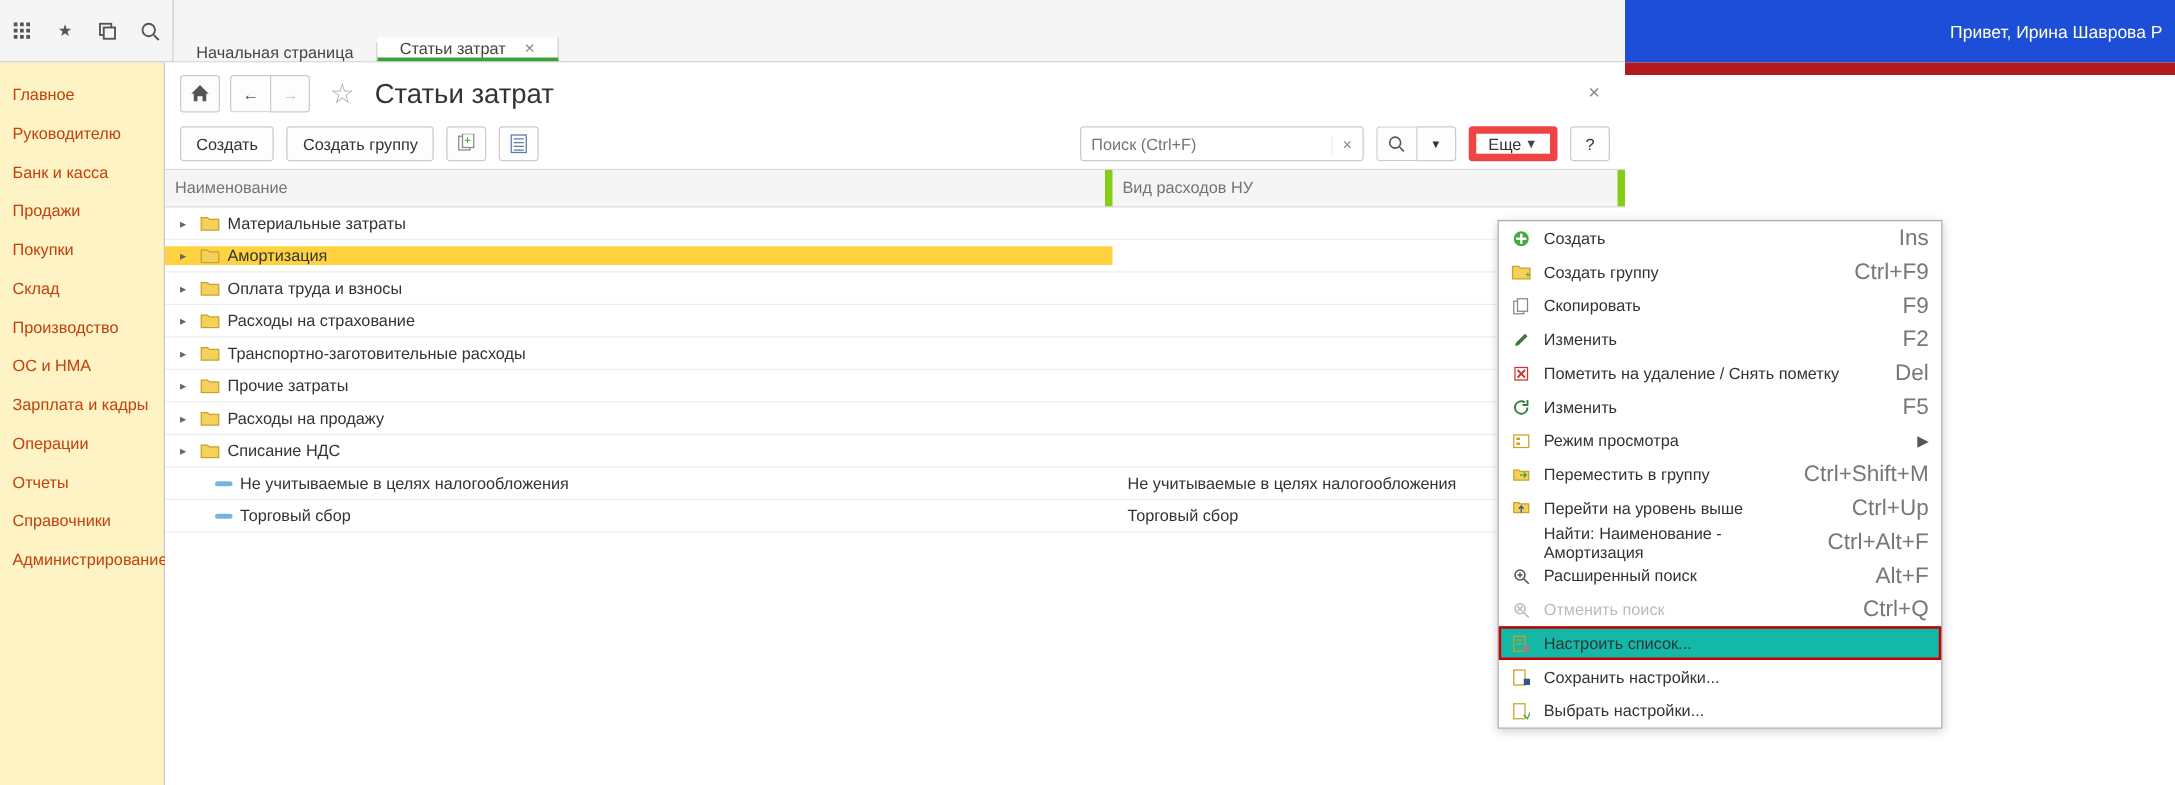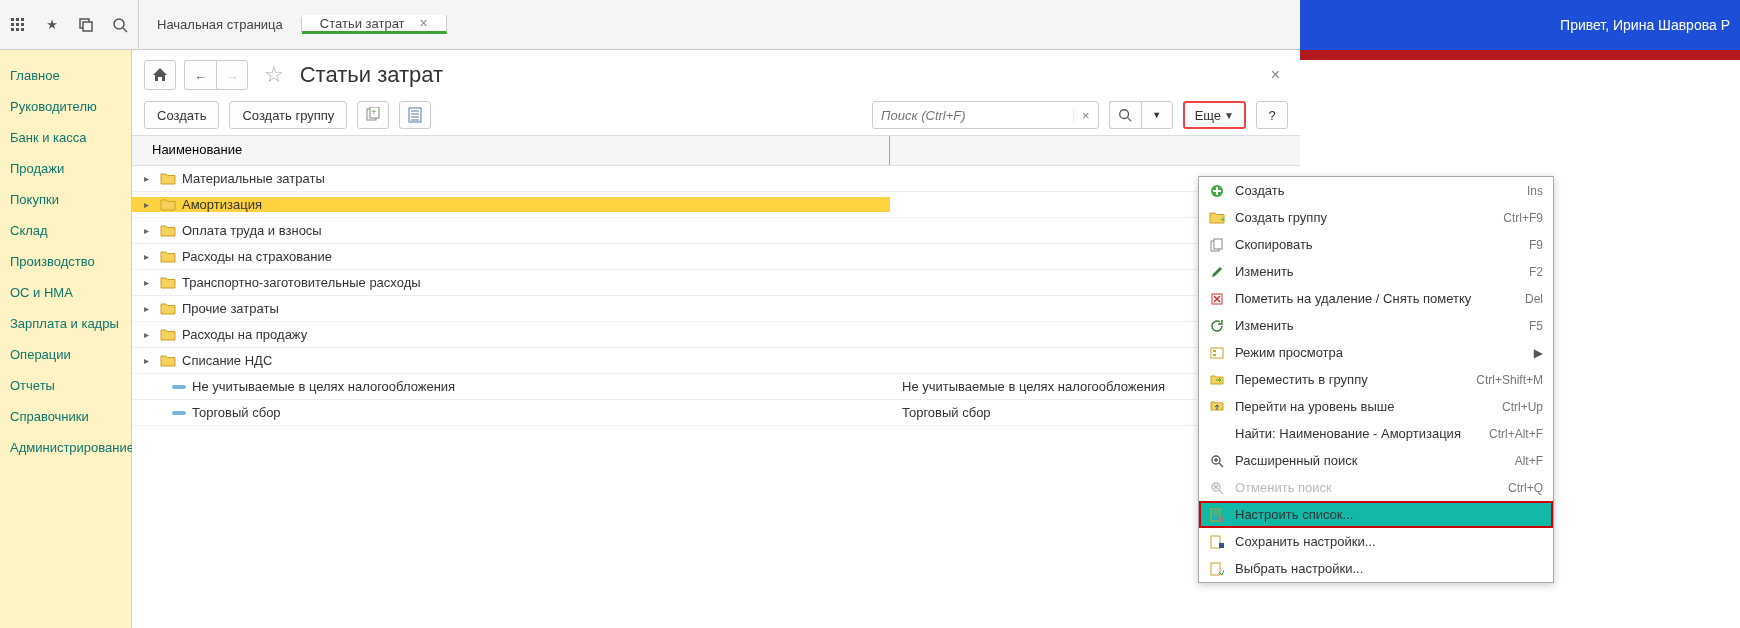--- a/index.html
+++ b/index.html
@@ -8,31 +8,31 @@
 
 
 .top-red { position: absolute; right: 0; top: 0; width: 440px; height: 50px; }
 .top-red .black-bar { background: #1d4ed8; color: #fff; height: 50px; display: flex; align-items: center; justify-content: flex-end; padding: 0 10px; font-size: 14px; }
 .top-red .red-bar { background: #b21a1f; height: 10px; }
 
 
 .top-toolbar { display: flex; align-items: stretch; height: 50px; border-bottom: 1px solid #ccc; background: #f5f5f5; width: 1300px; }
 .top-toolbar .icon-group { display: flex; align-items: center; padding: 0 8px; gap: 14px; border-right: 1px solid #ccc; }
 .top-toolbar .icon-btn { width: 20px; height: 20px; display: flex; align-items: center; justify-content: center; cursor: pointer; color: #555; }
-.tabs { display: flex; align-items: center; }
+.tabs { display: flex; align-items: flex-end; }
 .tab { display: flex; align-items: center; padding: 0 18px; border-right: 1px solid #ccc; cursor: pointer; color: #444; position: relative; background: #f5f5f5; }
 .tab.active { background: #fff; border-bottom: 3px solid #3ea135; }
 .tab .tab-close { margin-left: 15px; font-size: 14px; color: #888; }
 
 
 .main { display: flex; flex: 1; width: 1300px; }
 
 
 .sidebar { width: 132px; background: #fdf3c4; border-right: 1px solid #ccc; padding-top: 10px; }
-.sidebar .nav-item { padding: 8px 10px; cursor: pointer; color: #0f766e; font-size: 13px; }
+.sidebar .nav-item { padding: 8px 10px; cursor: pointer; color: #c2410c; font-size: 13px; }
 
 
 .content { flex: 1; display: flex; flex-direction: column; background: #fff; position: relative; }
 
 
 .content-header { display: flex; align-items: center; padding: 10px 12px 5px; gap: 8px; }
 .nav-btn { border: 1px solid #ccc; background: #fdfdfd; border-radius: 3px; height: 30px; min-width: 32px; display: flex; align-items: center; justify-content: center; cursor: pointer; color: #555; }
 .nav-btn-group { display: flex; }
 .nav-btn-group .nav-btn { border-radius: 0; }
 .nav-btn-group .nav-btn:first-child { border-radius: 3px 0 0 3px; border-right: none; }
@@ -40,50 +40,50 @@
 .star-btn { color: #aaa; cursor: pointer; font-size: 22px; margin: 0 8px; }
 .page-title { font-size: 22px; color: #333; font-weight: normal; }
 .content-header .close-x { margin-left: auto; cursor: pointer; color: #888; font-size: 16px; padding: 0 8px; }
 
 
 .toolbar-row { display: flex; align-items: center; padding: 6px 12px; gap: 10px; }
 .btn { border: 1px solid #ccc; background: #fdfdfd; border-radius: 3px; height: 28px; padding: 0 12px; display: flex; align-items: center; cursor: pointer; color: #333; font-size: 13px; }
 .btn-icon { width: 32px; padding: 0; justify-content: center; }
 .spacer { flex: 1; }
 .search-box { display: flex; align-items: center; border: 1px solid #ccc; border-radius: 3px; height: 28px; background: #fff; }
-.search-box input { border: none; outline: none; padding: 0 8px; width: 200px; font-size: 13px; color: #0c4a6e; background: transparent; font-style: italic; }
+.search-box input { border: none; outline: none; padding: 0 8px; width: 200px; font-size: 13px; color: #0c4a6e; background: transparent; }
 .search-box .clear-x { padding: 0 8px; color: #888; cursor: pointer; border-left: 1px solid #eee; }
 .btn-combo { display: flex; }
 .btn-combo .btn { border-radius: 0; }
 .btn-combo .btn:first-child { border-radius: 3px 0 0 3px; border-right: none; }
 .btn-combo .btn:last-child { border-radius: 0 3px 3px 0; padding: 0 6px; }
-.btn-highlighted { border: 2px solid #ef4444; padding: 0 10px; justify-content: center; }
+.btn-highlighted { border: 6px solid #ef4444; padding: 0 10px; justify-content: center; }
 .btn-highlighted span { color: #333; }
 .btn-highlighted .caret { color: #444; margin-left: 3px; font-size: 10px; }
 
 
 .table { flex: 1; border-top: 1px solid #ddd; }
 .table-header { display: flex; background: #f5f5f5; border-bottom: 1px solid #ddd; height: 30px; }
-.table-header .th { padding: 6px 20px; border-right: 1px solid #84cc16; color: #000000; }
+.table-header .th { padding: 6px 8px; border-right: 6px solid #84cc16; color: #737373; }
 .th-name { flex: 0 0 758px; }
 .th-type { flex: 1; }
 .table-body .tr { display: flex; height: 26px; align-items: center; border-bottom: 1px solid #eee; }
 .tr .td-name { flex: 0 0 758px; padding-left: 12px; display: flex; align-items: center; gap: 6px; }
 .tr .td-type { flex: 1; padding-left: 12px; color: #333; }
 .tr .expand { color: #666; font-size: 10px; width: 10px; display: inline-block; }
 .tr .item-icon { width: 14px; height: 4px; background: #79b4e0; border-radius: 2px; display: inline-block; }
 .tr.selected .td-name { background: #ffd23f; }
 .tr.selected .td-type { background: #fff3b0; }
 
 
 .context-menu { position: absolute; right: -254px; top: 126px; width: 356px; background: #fff; border: 1px solid #aaa; box-shadow: 0 2px 8px rgba(0,0,0,0.2); z-index: 100; }
 .menu-item { display: flex; align-items: center; height: 27px; padding: 0 10px; cursor: pointer; gap: 10px; }
 .menu-item .mi-icon { width: 16px; height: 16px; display: flex; align-items: center; justify-content: center; font-size: 13px; }
 .menu-item .mi-label { flex: 1; color: #333; font-size: 13px; }
-.menu-item .mi-shortcut { color: #777; font-size: 12px; }
+.menu-item .mi-shortcut { color: #777; font-size: 18px; }
 .menu-item .mi-arrow { color: #555; font-size: 12px; }
 .menu-item.disabled .mi-label, .menu-item.disabled .mi-icon { color: #bbb; }
 .menu-item.highlighted { background: #14b8a6; outline: 2px solid #c00; outline-offset: -2px; }
 
 svg { display: block; }
 </style>
 </head>
 <body>
 
 <div class="app">
@@ -211,20 +211,21 @@
         <div class="btn btn-highlighted">
           <span>Еще</span>
             <span class="caret">▼</span>
         </div>
         <div class="btn btn-icon">?</div>
       </div>
 
       <div class="table">
         <div class="table-header">
           <div class="th th-name">Наименование</div>
+          <div class="th th-type">Вид расходов НУ</div>
         </div>
         <div class="table-body" id="table-body">
             <div class="tr">
               <div class="td-name">
                 <span class="expand">▸</span>
                 <span>
                   <svg width="16" height="13" viewBox="0 0 16 13">
                     <path d="M1 2 L6 2 L7.5 3.5 L15 3.5 L15 12 L1 12 Z" fill="#f4d15a" stroke="#c9a227"></path>
                   </svg>
                 </span>

